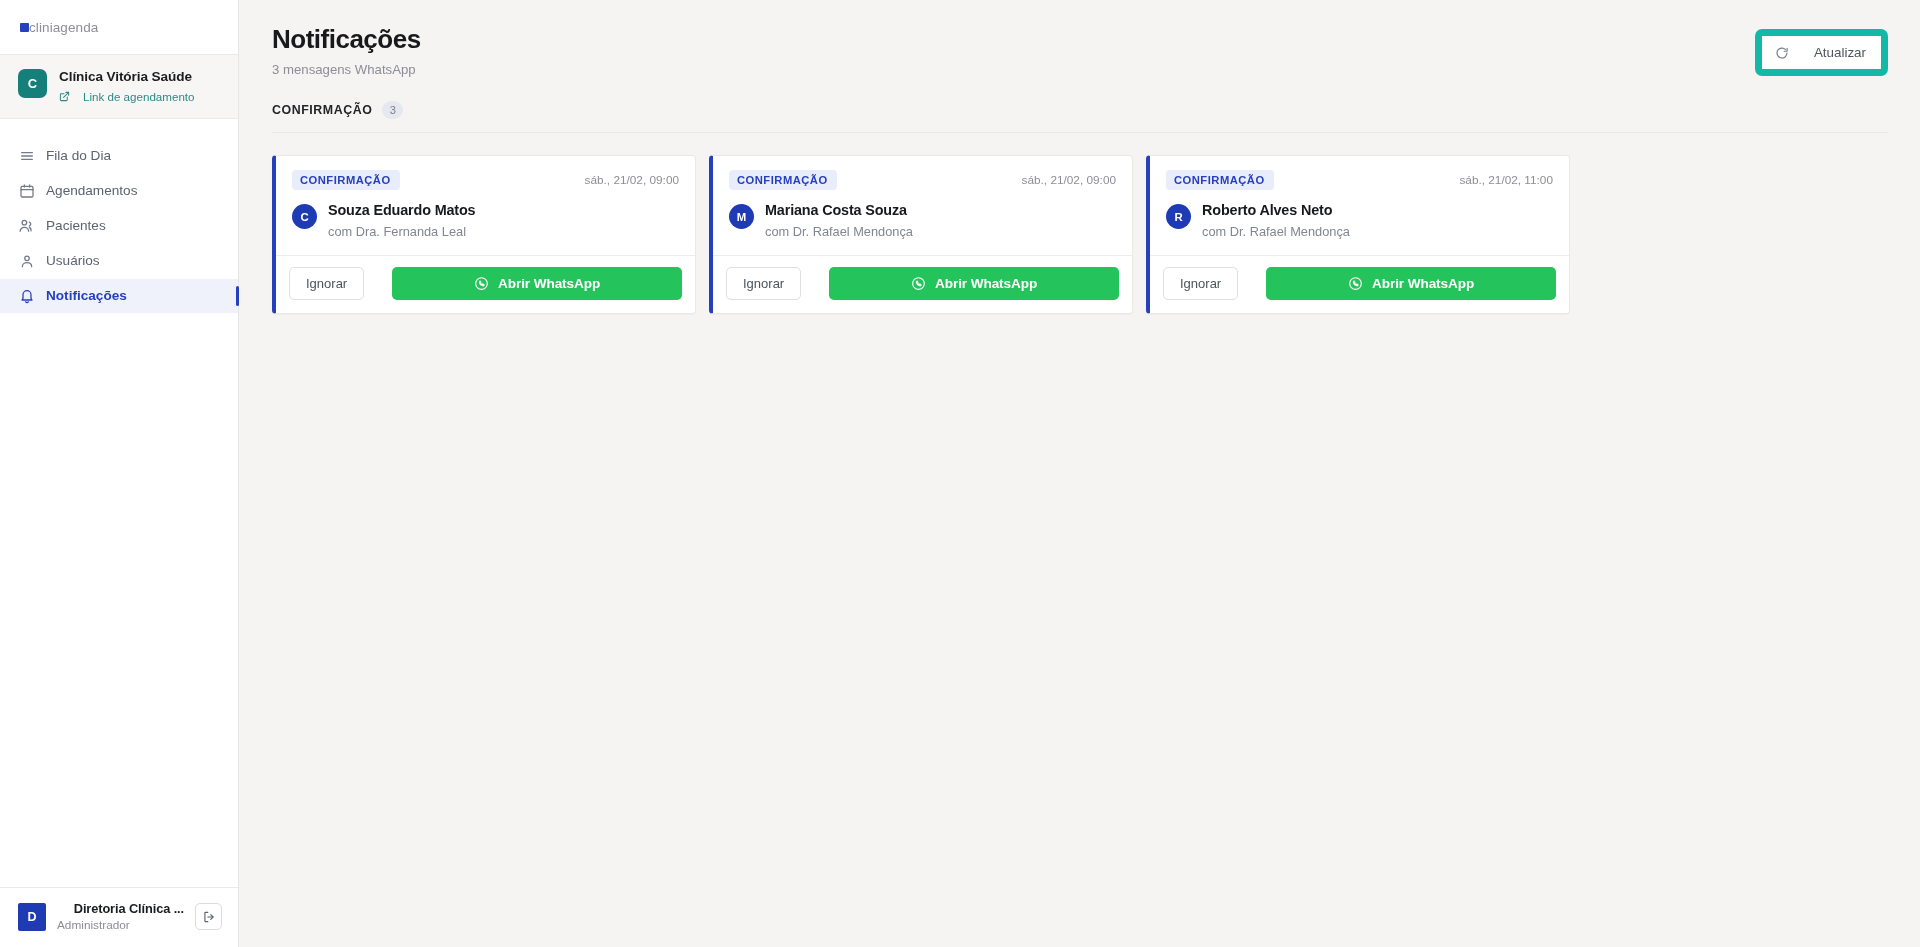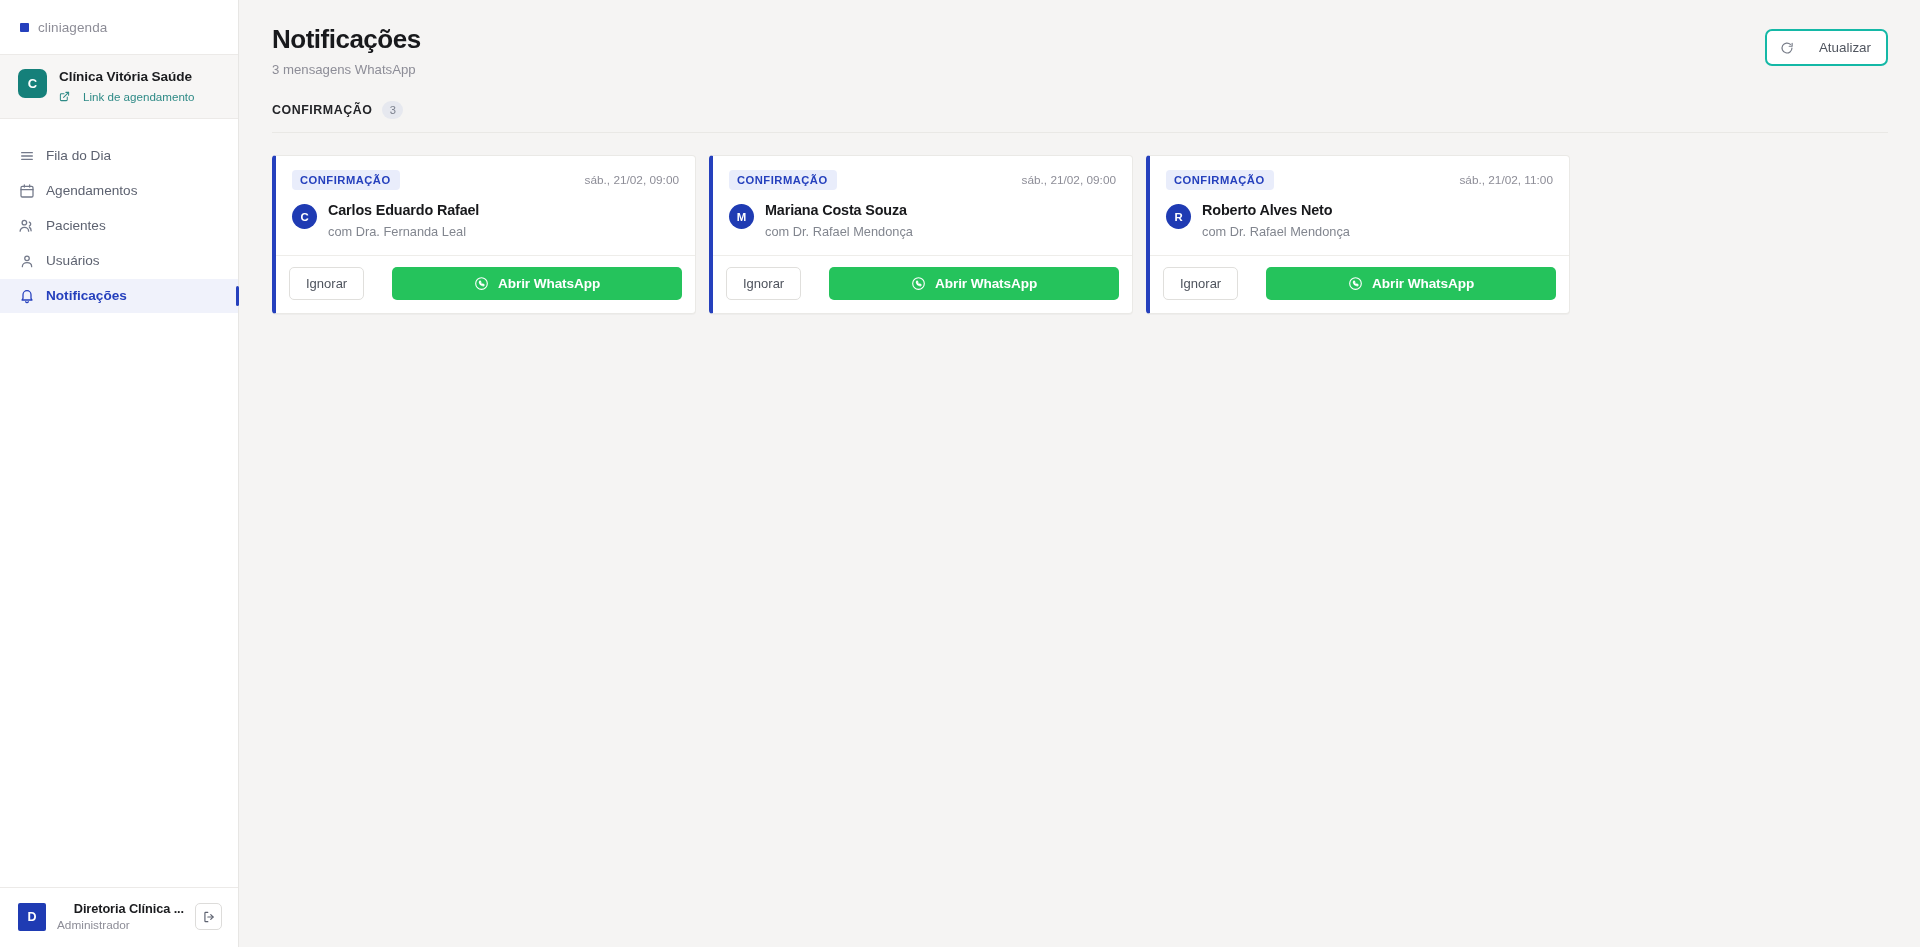--- a/index.html
+++ b/index.html
@@ -35,21 +35,20 @@
     flex-direction: column;
     position: relative;
   }
 
   .brand-bar {
     height: 55px;
     min-height: 55px;
     display: flex;
     align-items: center;
     padding: 0 20px;
-    gap: 9px;
     border-bottom: 1px solid #eceae8;
   }
   .brand-mark {
     width: 9px;
     height: 9px;
     background: #2540bd;
     border-radius: 1px;
     display: block;
   }
   .brand-name {
@@ -217,21 +216,21 @@
     font-size: 13.2px;
     color: #8d8d97;
     margin-top: 7px;
   }
 
   .refresh-btn {
     display: flex;
     align-items: center;
     gap: 25px;
     background: #fff;
-    border: 2px solid #14b8a6;
+    border: 7px solid #14b8a6;
     border-radius: 7px;
     padding: 9px 15px 9px 13px;
     font-size: 13.4px;
     color: #50555f;
     cursor: pointer;
     margin-top: 5px;
     font-family: inherit;
   }
   .refresh-btn svg { display: block; color: #777c88; }
 
@@ -507,21 +506,21 @@
 
         <div class="card">
           <div class="card-body">
             <div class="card-top">
               <span class="type-badge">CONFIRMAÇÃO</span>
               <span class="card-time">sáb., 21/02, 09:00</span>
             </div>
             <div class="card-person">
               <div class="p-avatar">C</div>
               <div>
-                <div class="p-name">Carlos Eduardo Rafael</div>
+                <div class="p-name">Souza Eduardo Matos</div>
                 <div class="p-with">com Dra. Fernanda Leal</div>
               </div>
             </div>
           </div>
           <div class="card-actions">
             <button class="btn-ignore">Ignorar</button>
             <button class="btn-whatsapp">
               <span>
                 <svg width="15" height="15" viewBox="0 0 24 24" fill="none" stroke="currentColor" stroke-width="1.8" stroke-linecap="round" stroke-linejoin="round">
                   <circle cx="12" cy="12" r="9.3"></circle>

